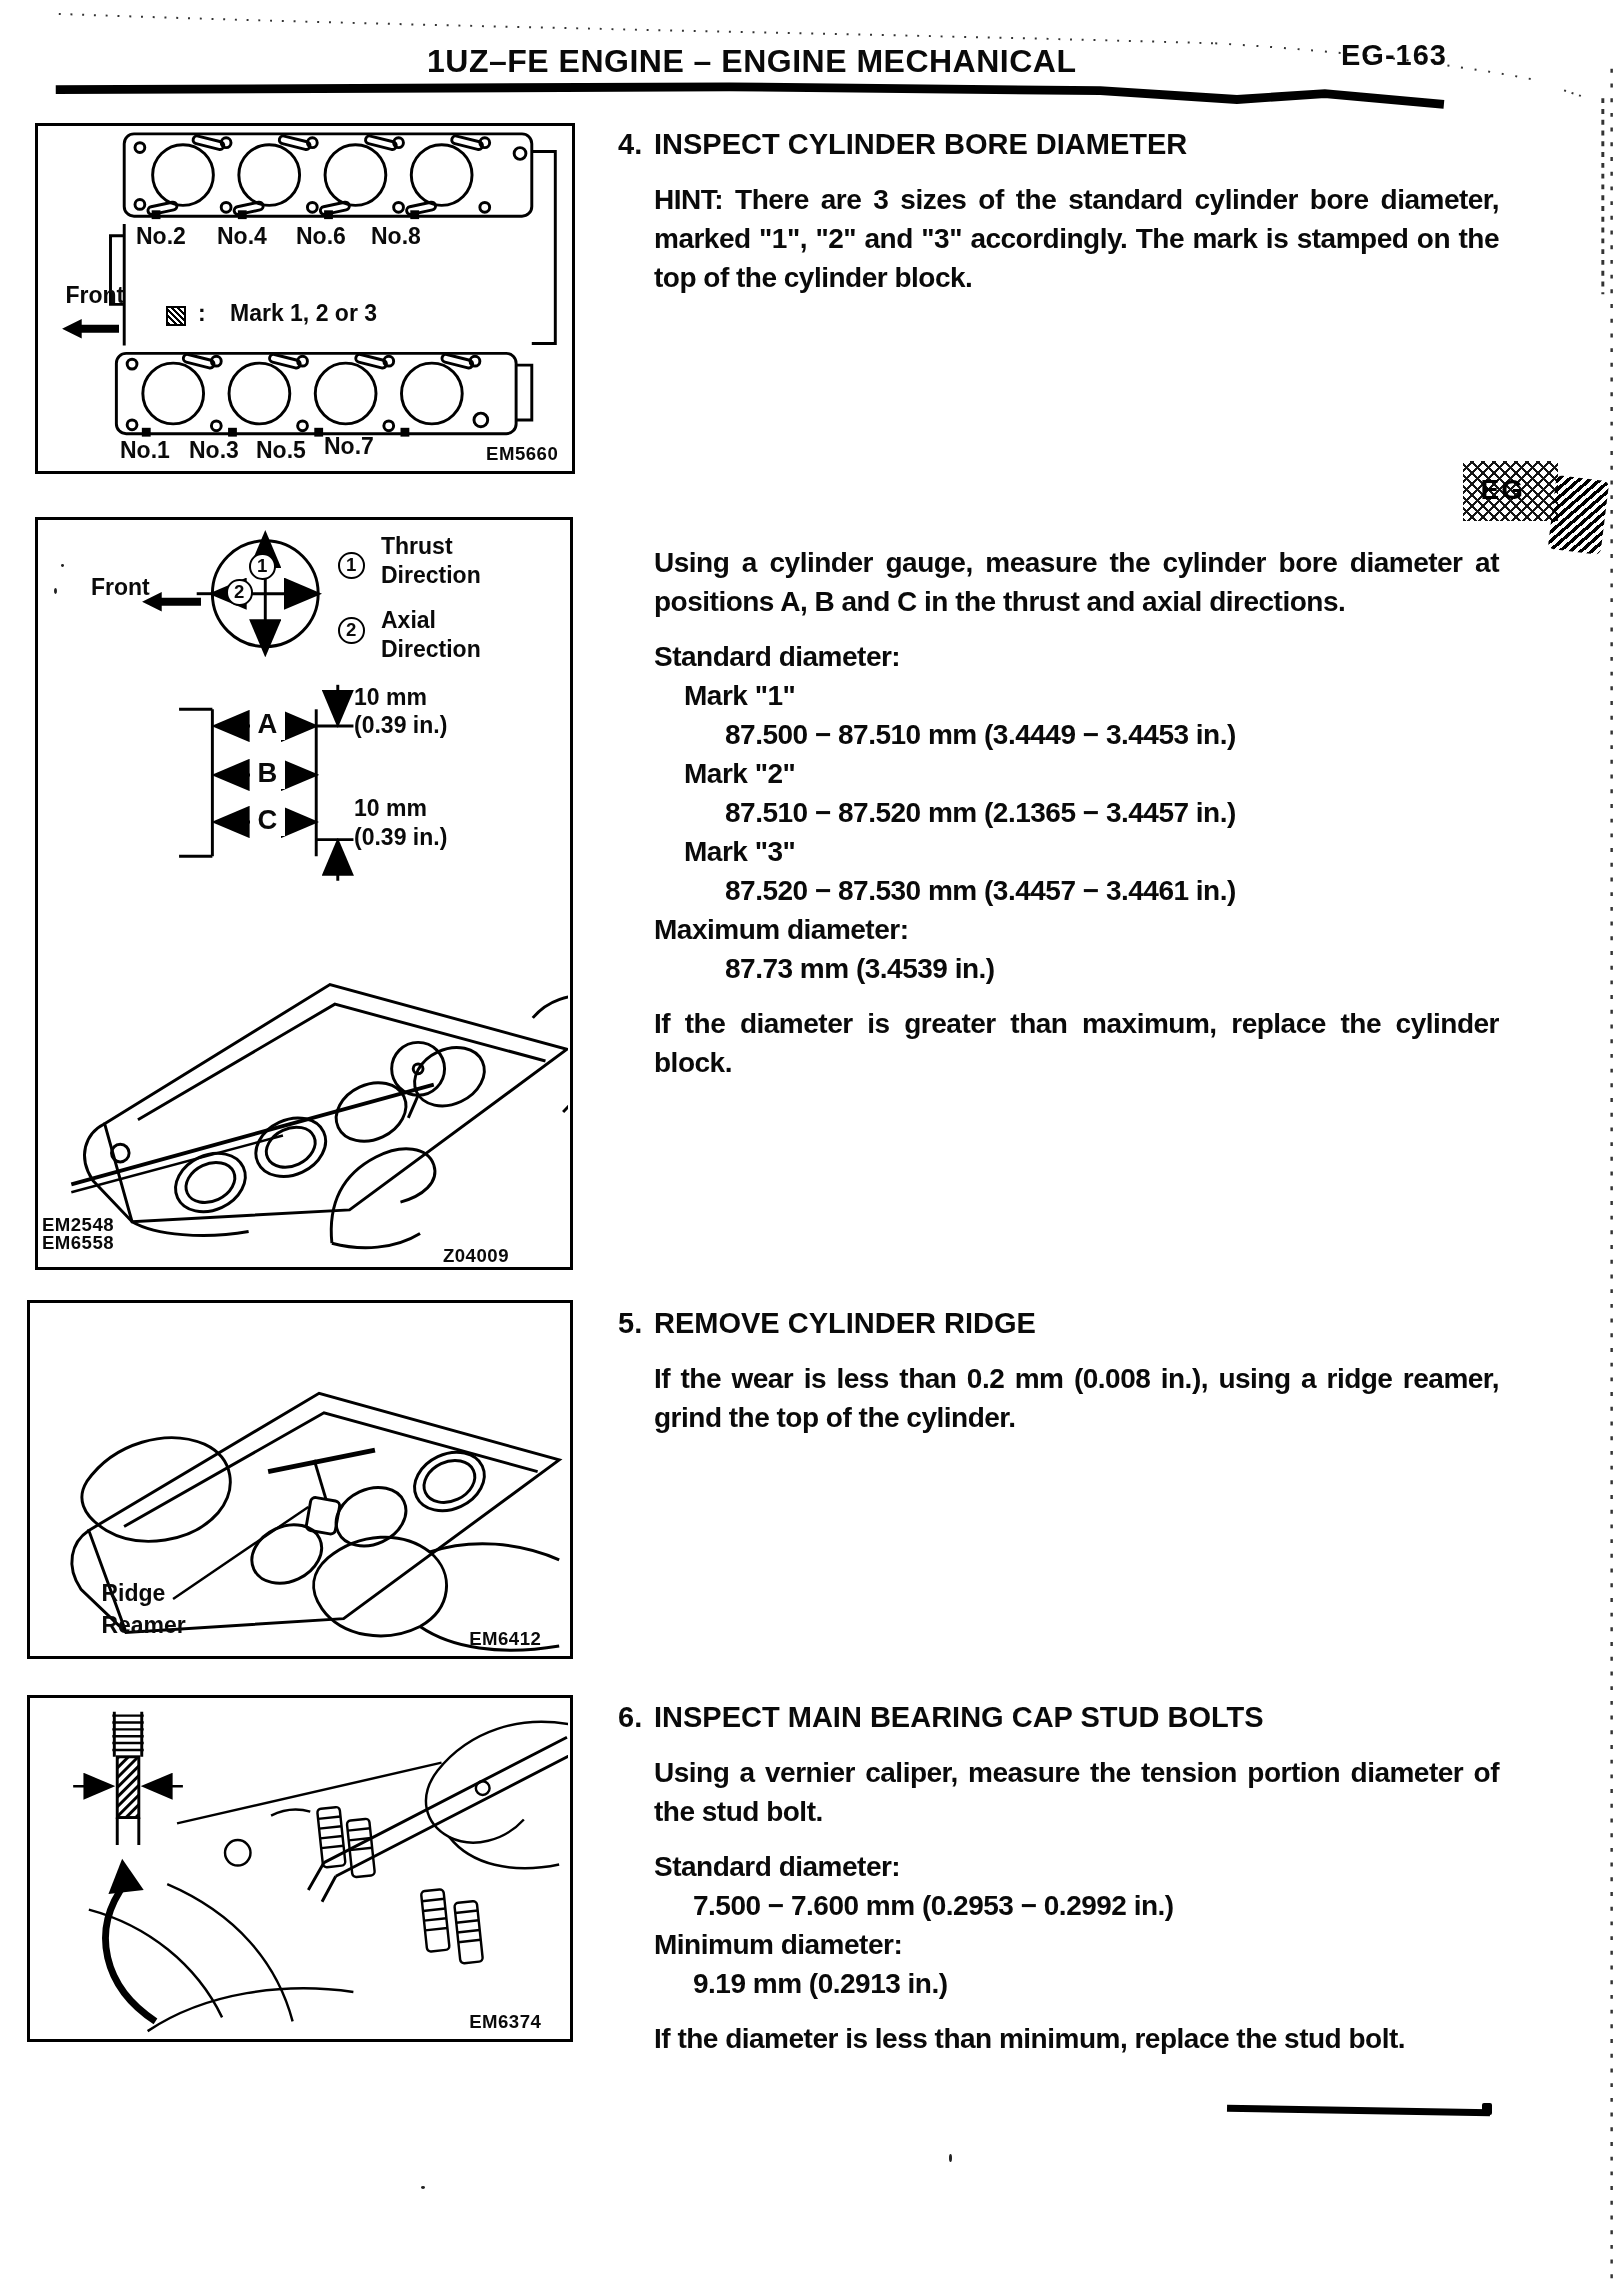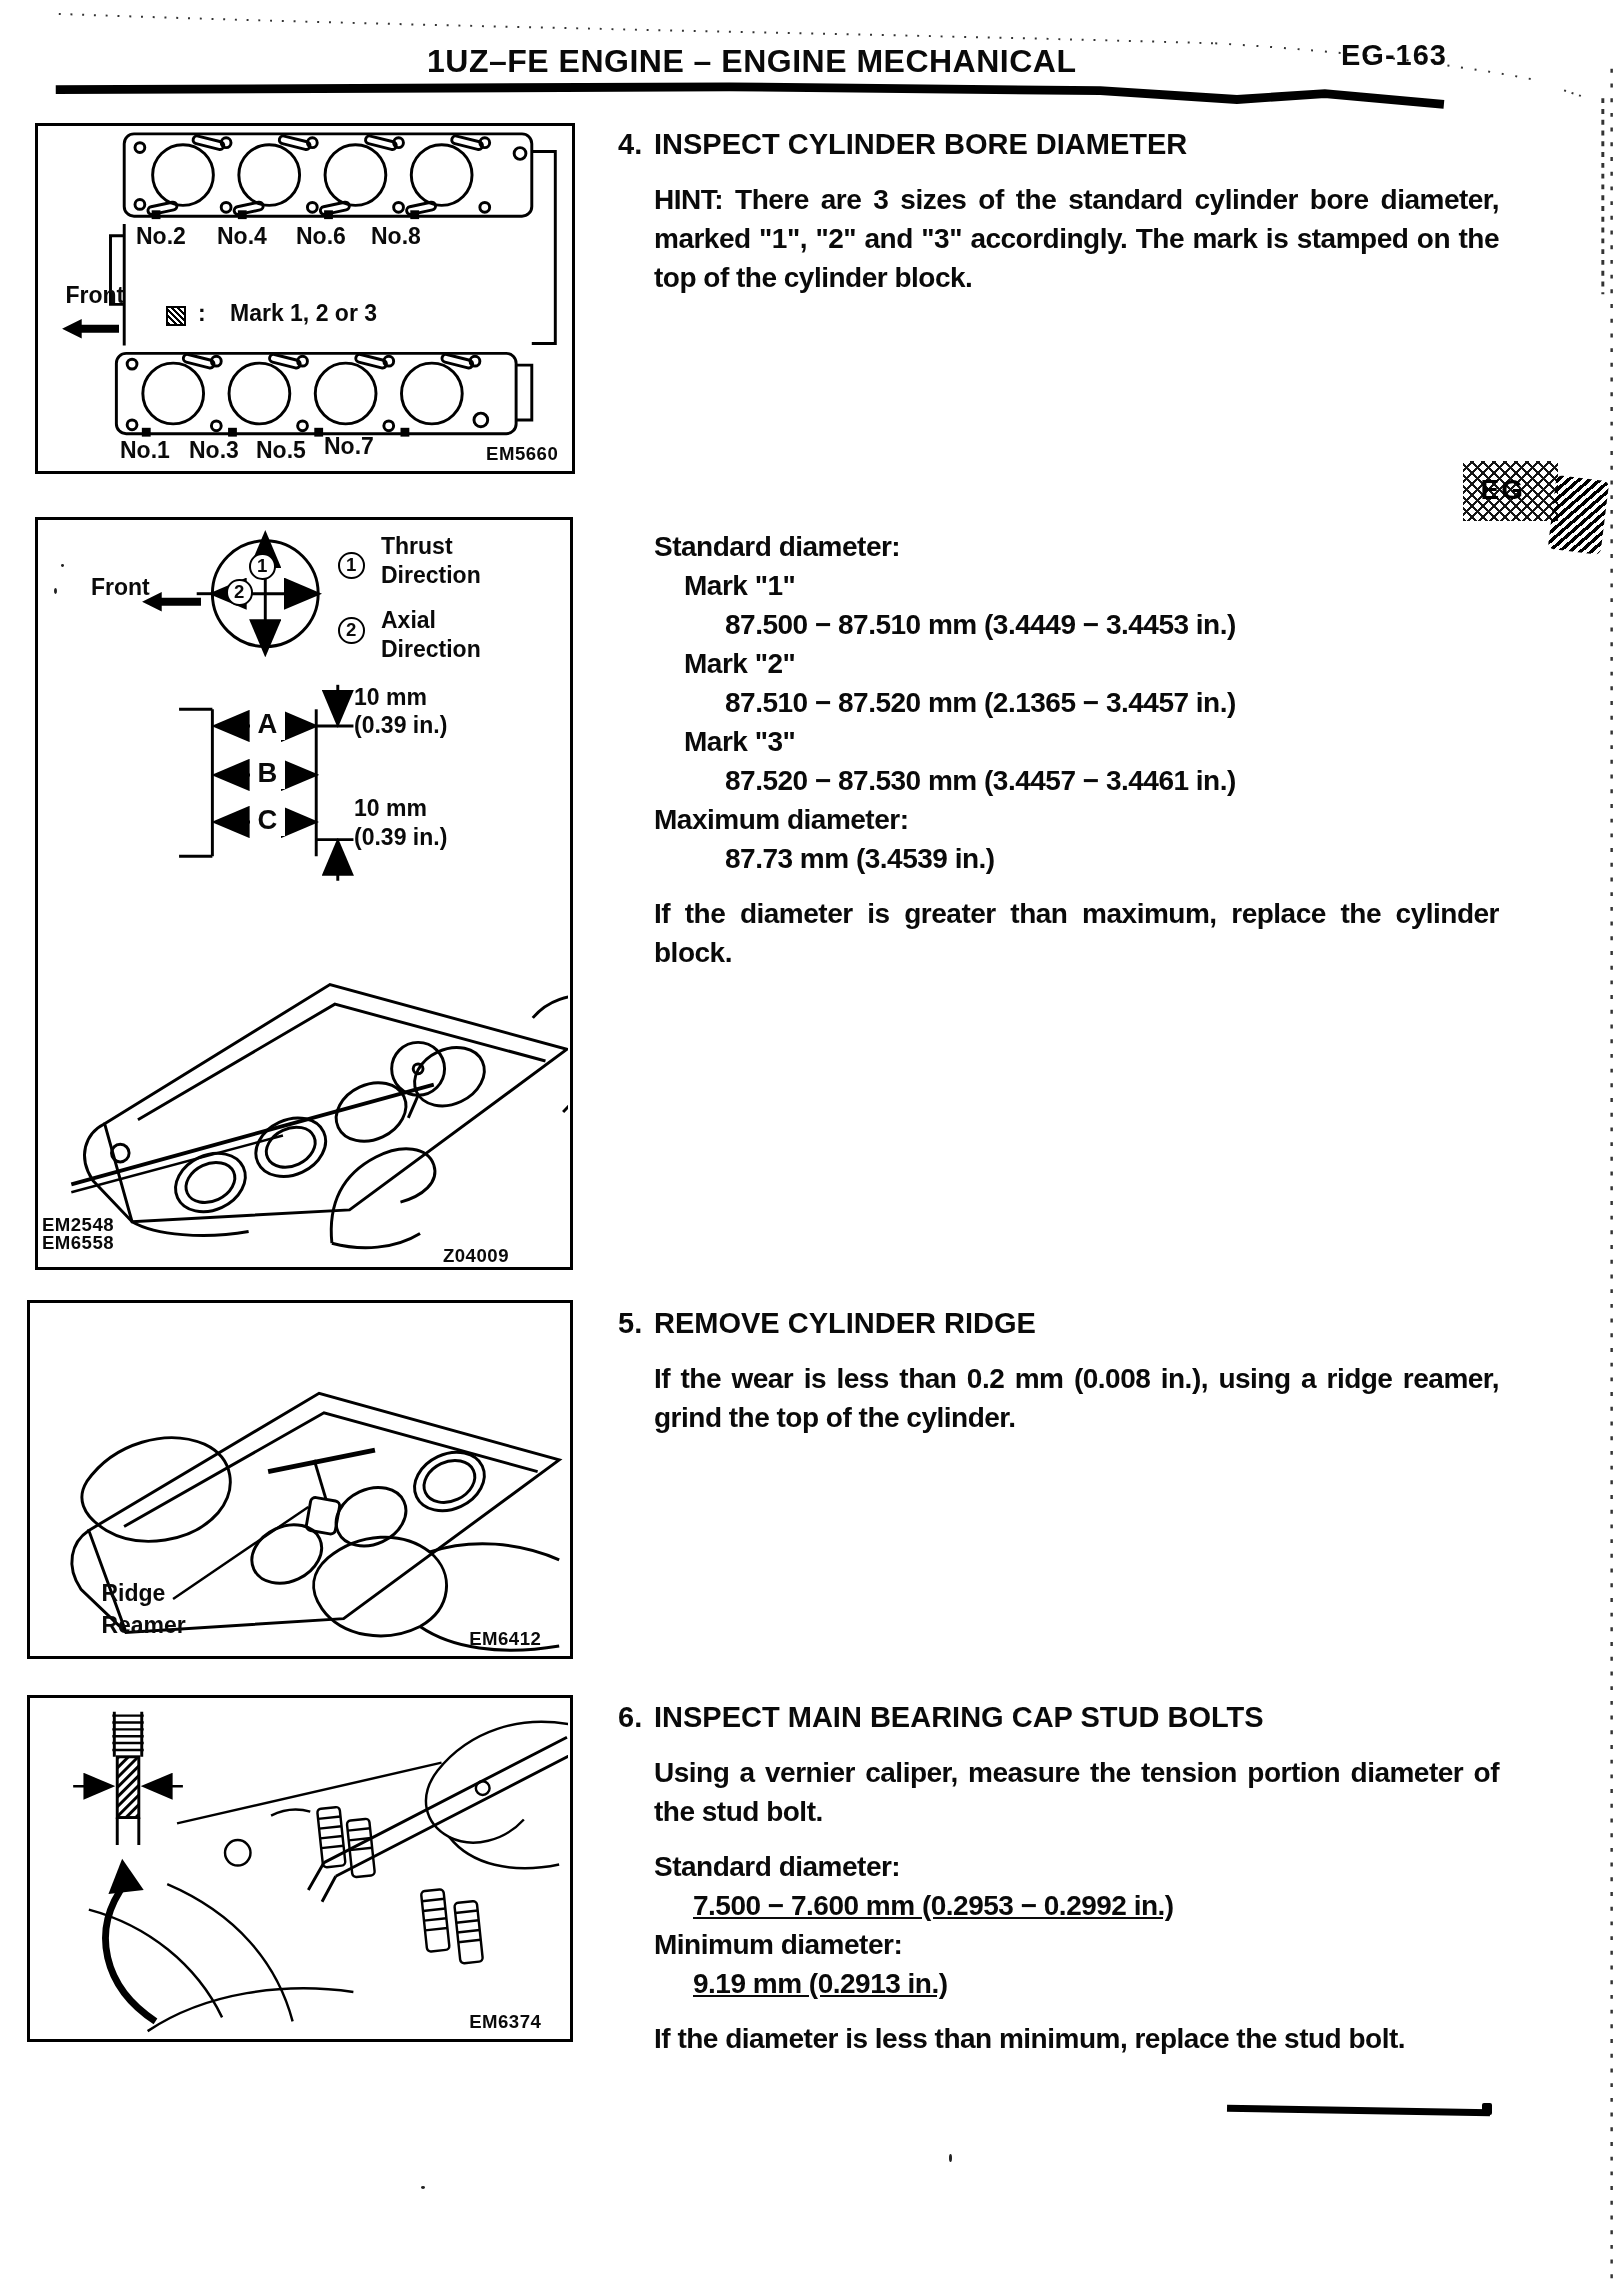--- a/index.html
+++ b/index.html
@@ -63,21 +63,21 @@
   #sec4-body { left: 618px; top: 527px; }
   #sec5-block { left: 618px; top: 1304px; }
   #sec6-block { left: 618px; top: 1698px; }
   .h-line  { white-space: nowrap; }
   .sec-num { display: inline-block; width: 36px; font-size: 29px; letter-spacing: 0; }
   .sec-title { font-size: 29px; letter-spacing: 0; }
   .para { margin: 16px; width: 845px; margin-left: 36px; text-align: justify; }
   .spec  { margin-left: 36px; }
   .ind-mark { margin-left: 66px; }
   .ind-val  { margin-left: 107px; }
-  .ind-val6 { margin-left: 75px; text-decoration: underline; }
+  .ind-val6 { margin-left: 75px; }
 
   
   .noise { pointer-events: none; }
   .br-line { left: 1227px; top: 2107px; width: 263px; height: 6.9px; background: #000; transform: rotate(1deg); }
   .br-dot  { left: 1482px; top: 2103px; width: 9.8px; height: 11.8px; background: #000; border-radius: 2px; }
   .speck { position: absolute; background: #222; border-radius: 50%; }
 </style>
 </head>
 <body>
 
@@ -256,20 +256,21 @@
     <span class="figlabel" style="left:316px;top:165px">10 mm</span>
     <span class="figlabel" style="left:316px;top:193px">(0.39 in.)</span>
     <span class="figlabel" style="left:316px;top:276px">10 mm</span>
     <span class="figlabel" style="left:316px;top:305px">(0.39 in.)</span>
     <span class="figcode" style="left:3.9px;top:694px">EM2548</span>
     <span class="figcode" style="left:3.9px;top:712px">EM6558</span>
     <span class="figcode" style="right:61px;top:725px">Z04009</span>
   </div>
 
   <div class="textblock" id="sec4-body">
+    <p class="para">Using a cylinder gauge, measure the cylinder bore diameter at positions A, B and C in the thrust and axial directions.</p>
     <div class="spec">Standard diameter:</div>
     <div class="ind-mark">Mark "1"</div>
     <div class="ind-val">87.500 − 87.510 mm (3.4449 − 3.4453 in.)</div>
     <div class="ind-mark">Mark "2"</div>
     <div class="ind-val">87.510 − 87.520 mm (2.1365 − 3.4457 in.)</div>
     <div class="ind-mark">Mark "3"</div>
     <div class="ind-val">87.520 − 87.530 mm (3.4457 − 3.4461 in.)</div>
     <div class="spec">Maximum diameter:</div>
     <div class="ind-val">87.73 mm (3.4539 in.)</div>
     <p class="para">If the diameter is greater than maximum, replace the cylinder block.</p>

